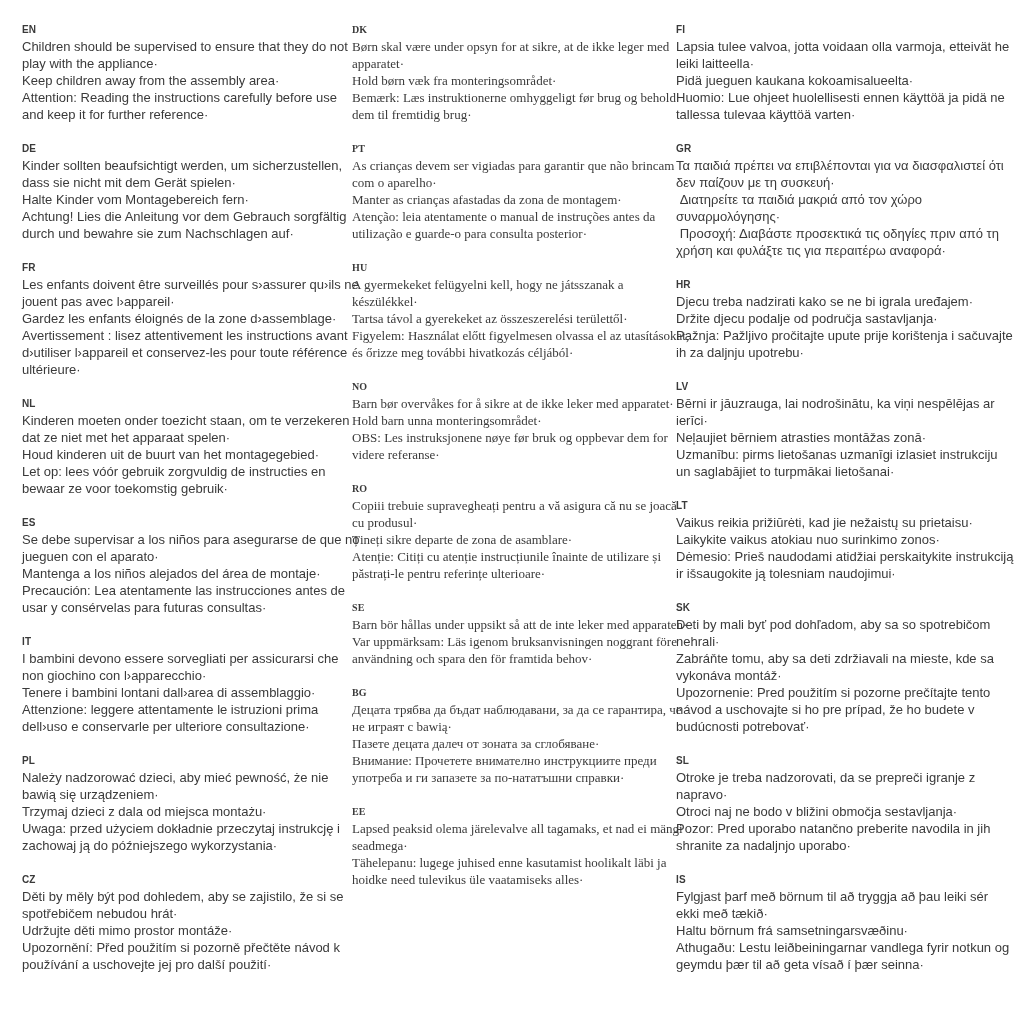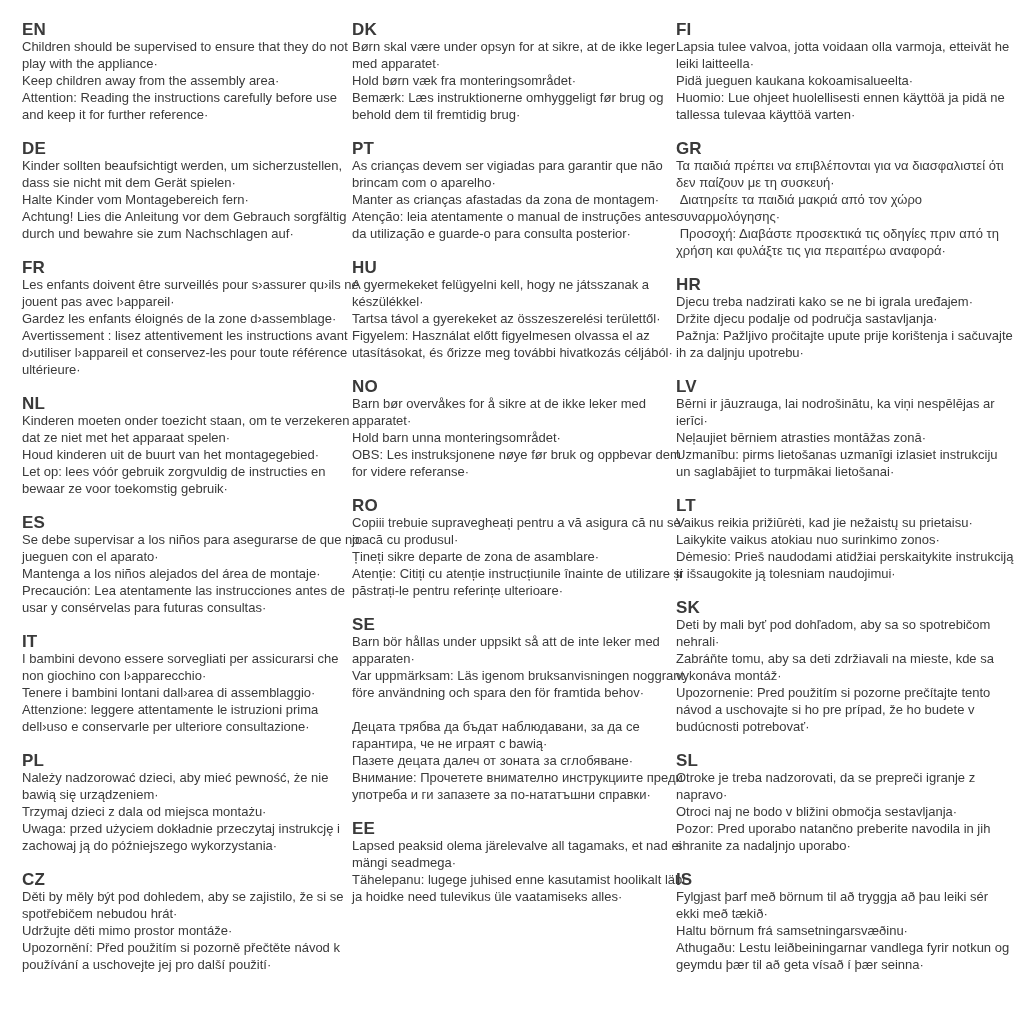--- a/index.html
+++ b/index.html
@@ -19,27 +19,27 @@
     position: relative;
     width: 1024px;
     height: 1024px;
   }
   .col {
     position: absolute;
     top: 21px;
     width: 338px;
   }
   .col-1 { left: 22px; }
-  .col-2 { left: 352px; }
+  .col-2 { left: 352px; font-family: Liberation Serif, serif; }
   .col-3 { left: 676px; }
   .block {
     margin-bottom: 17px;
   }
   .lang {
-    font-size: 17px;
+    font-size: 10px;
     line-height: 17px;
     font-weight: bold;
     letter-spacing: 0.1px;
   }
   .sentence {
     font-size: 13px;
     line-height: 17px;
     white-space: pre-wrap;
   }
 </style>
@@ -168,20 +168,21 @@
 
   <div class="block">
     <div class="lang">SE</div>
     <div>
           <div class="sentence">Barn bör hållas under uppsikt så att de inte leker med apparaten·</div>
           <div class="sentence">Var uppmärksam: Läs igenom bruksanvisningen noggrant före användning och spara den för framtida behov·</div>
         </div>
   </div>
 
   <div class="block">
+    <div class="lang">BG</div>
     <div>
           <div class="sentence">Децата трябва да бъдат наблюдавани, за да се гарантира, че не играят с bawią·</div>
           <div class="sentence">Пазете децата далеч от зоната за сглобяване·</div>
           <div class="sentence">Внимание: Прочетете внимателно инструкциите преди употреба и ги запазете за по-нататъшни справки·</div>
         </div>
   </div>
 
   <div class="block">
     <div class="lang">EE</div>
     <div>

